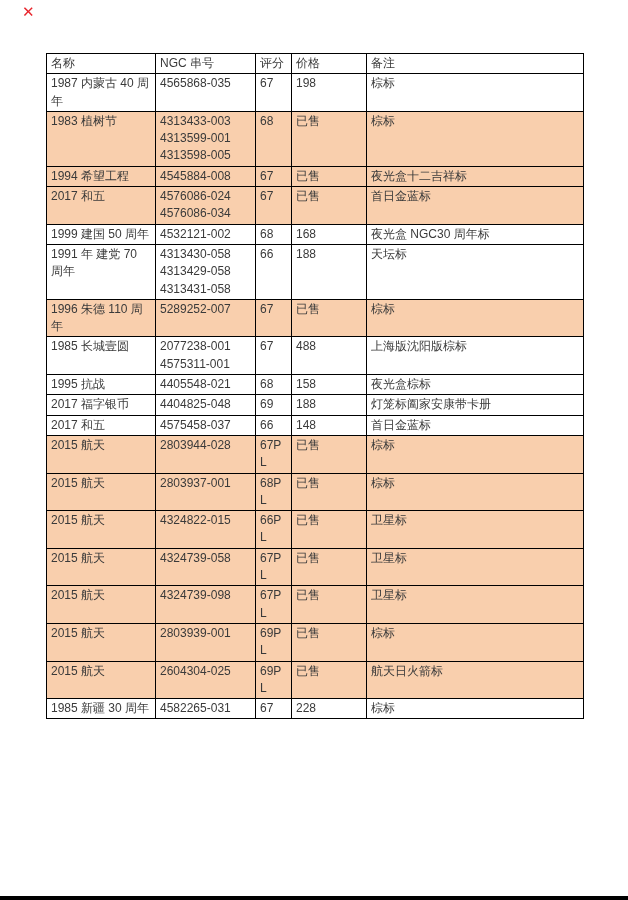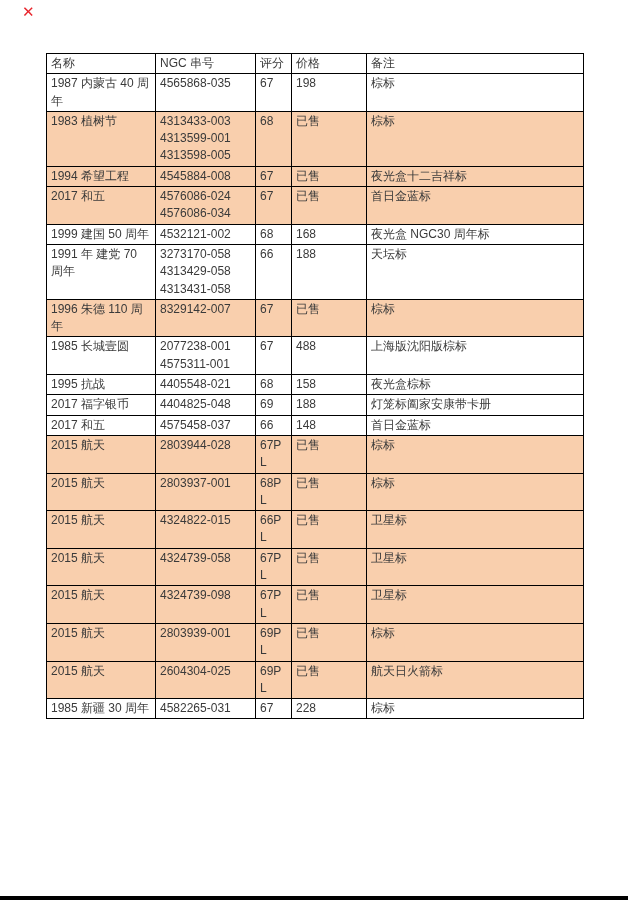--- a/index.html
+++ b/index.html
@@ -129,32 +129,32 @@
           <td>
             <div class="serial-line">4532121-002</div>
           </td>
           <td>68</td>
           <td>168</td>
           <td>夜光盒 NGC30 周年标</td>
         </tr>
         <tr>
           <td>1991 年 建党 70 周年</td>
           <td>
-            <div class="serial-line">3273170-058</div>
+            <div class="serial-line">4313430-058</div>
             <div class="serial-line">4313429-058</div>
             <div class="serial-line">4313431-058</div>
           </td>
           <td>66</td>
           <td>188</td>
           <td>天坛标</td>
         </tr>
         <tr class="hl">
           <td>1996 朱德 110 周年</td>
           <td>
-            <div class="serial-line">8329142-007</div>
+            <div class="serial-line">5289252-007</div>
           </td>
           <td>67</td>
           <td>已售</td>
           <td>棕标</td>
         </tr>
         <tr>
           <td>1985 长城壹圆</td>
           <td>
             <div class="serial-line">2077238-001</div>
             <div class="serial-line">4575311-001</div>

